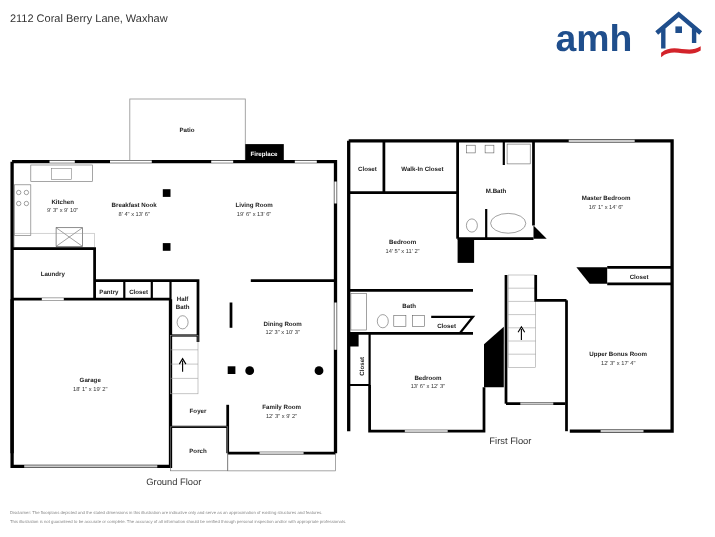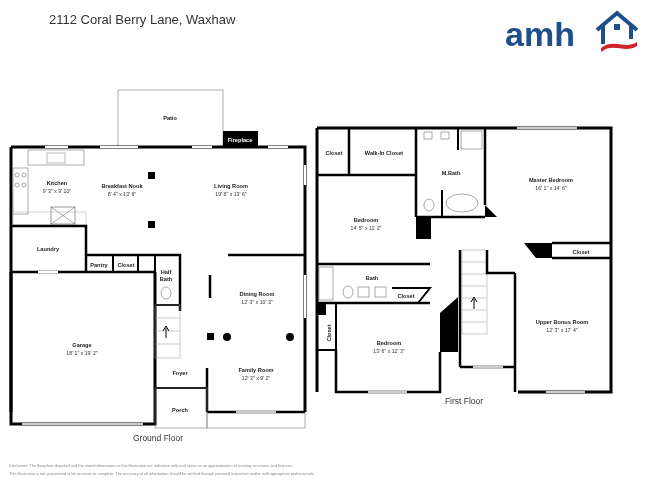--- a/index.html
+++ b/index.html
@@ -1,18 +1,18 @@
 <!DOCTYPE html>
 <html><head>
 <meta charset="utf-8">
 <style>
   html, body { margin:0; padding:0; background:#ffffff; }
   body { width:650px; height:488px; position:relative; overflow:hidden;
          font-family:"Liberation Sans", sans-serif; color:#222; }
-  .address { position:absolute; left:9px; top:12px; font-size:13px; color:#333;margin-left:40px; }
+  .address { position:absolute; left:9px; top:12px; font-size:10px; color:#333; }
   .logo { position:absolute; left:503px; top:8px; width:140px; height:45px; }
   .plan { position:absolute; left:0; top:0; width:650px; height:488px; }
   .rl { font-family:"Liberation Sans", sans-serif; font-size:5.6px; font-weight:bold; fill:#222; text-anchor:middle; }
   .rd { font-family:"Liberation Sans", sans-serif; font-size:5.2px; fill:#333; text-anchor:middle; }
   .fl { font-family:"Liberation Sans", sans-serif; font-size:8.5px; fill:#333; text-anchor:middle; }
   .fp { font-family:"Liberation Sans", sans-serif; font-size:5.6px; fill:#ffffff; text-anchor:middle; font-weight:bold; }
   .disclaimer { position:absolute; left:9px; top:462px; font-size:3.9px; color:#888; line-height:8px; width:330px; }
 </style>
 </head>
 <body>

